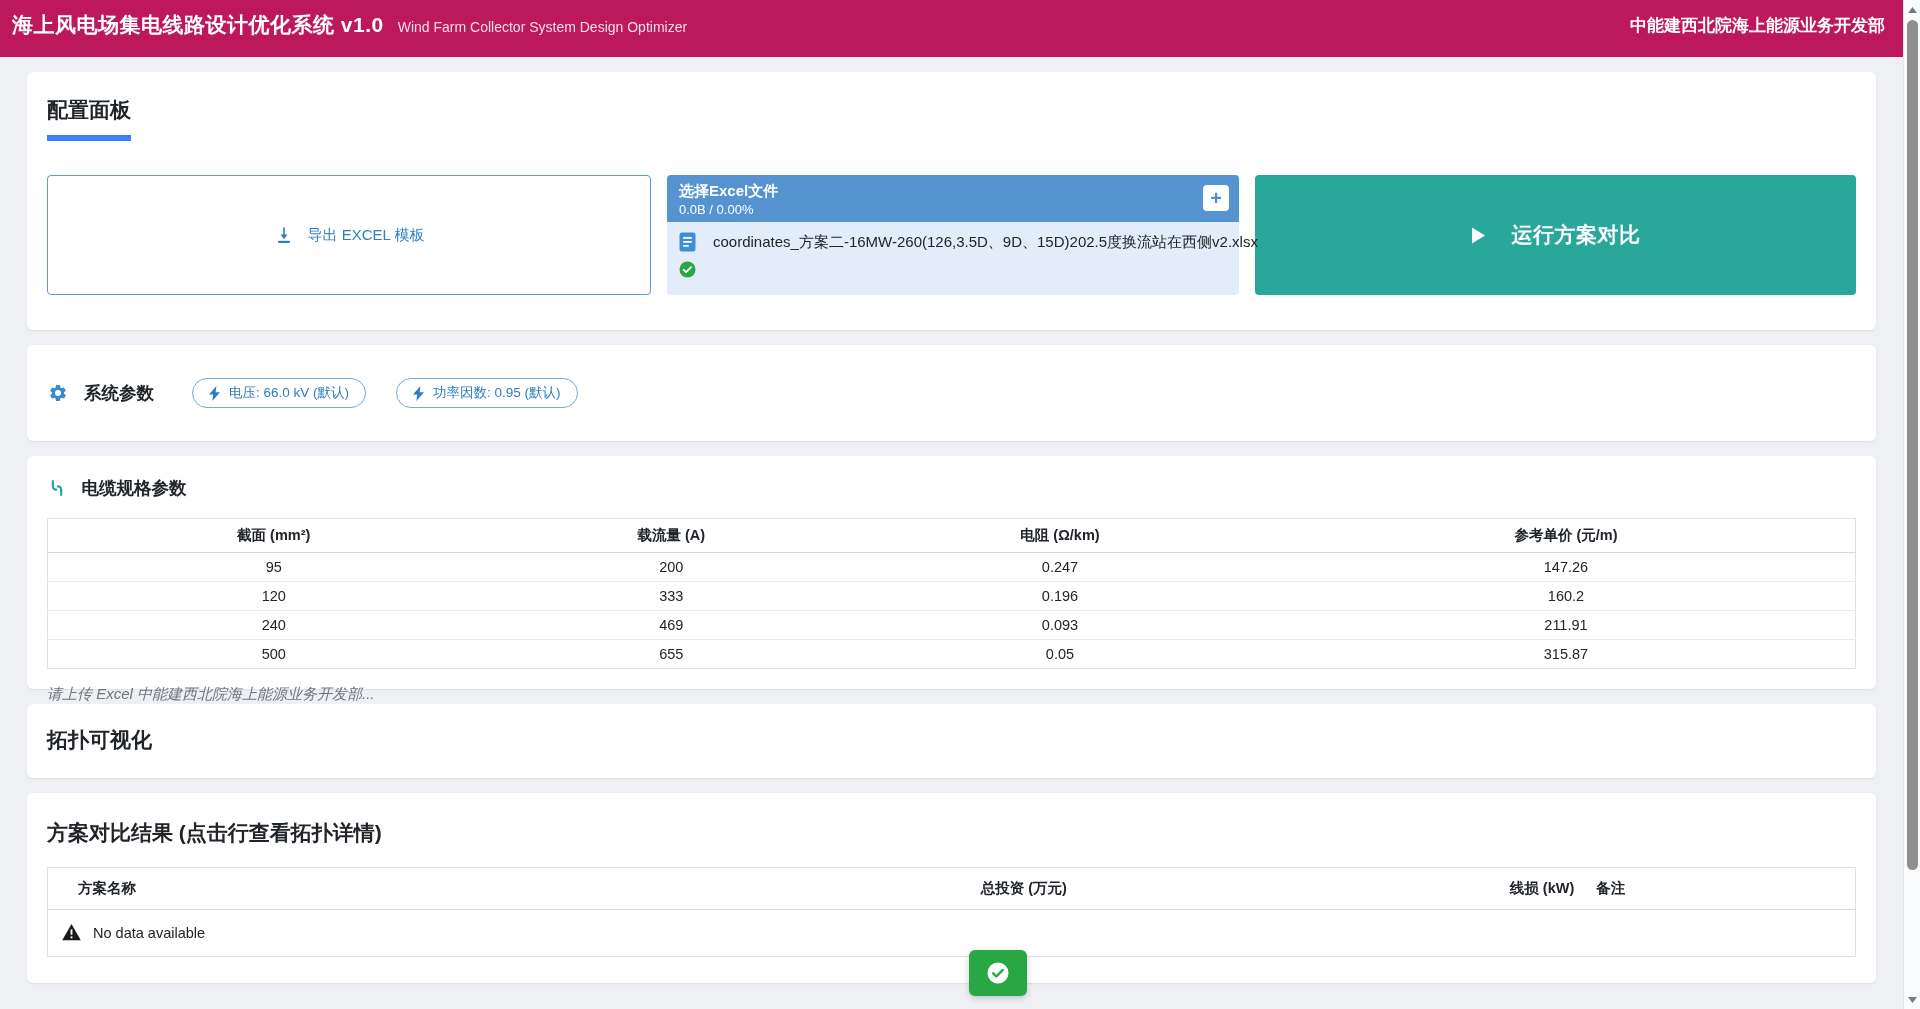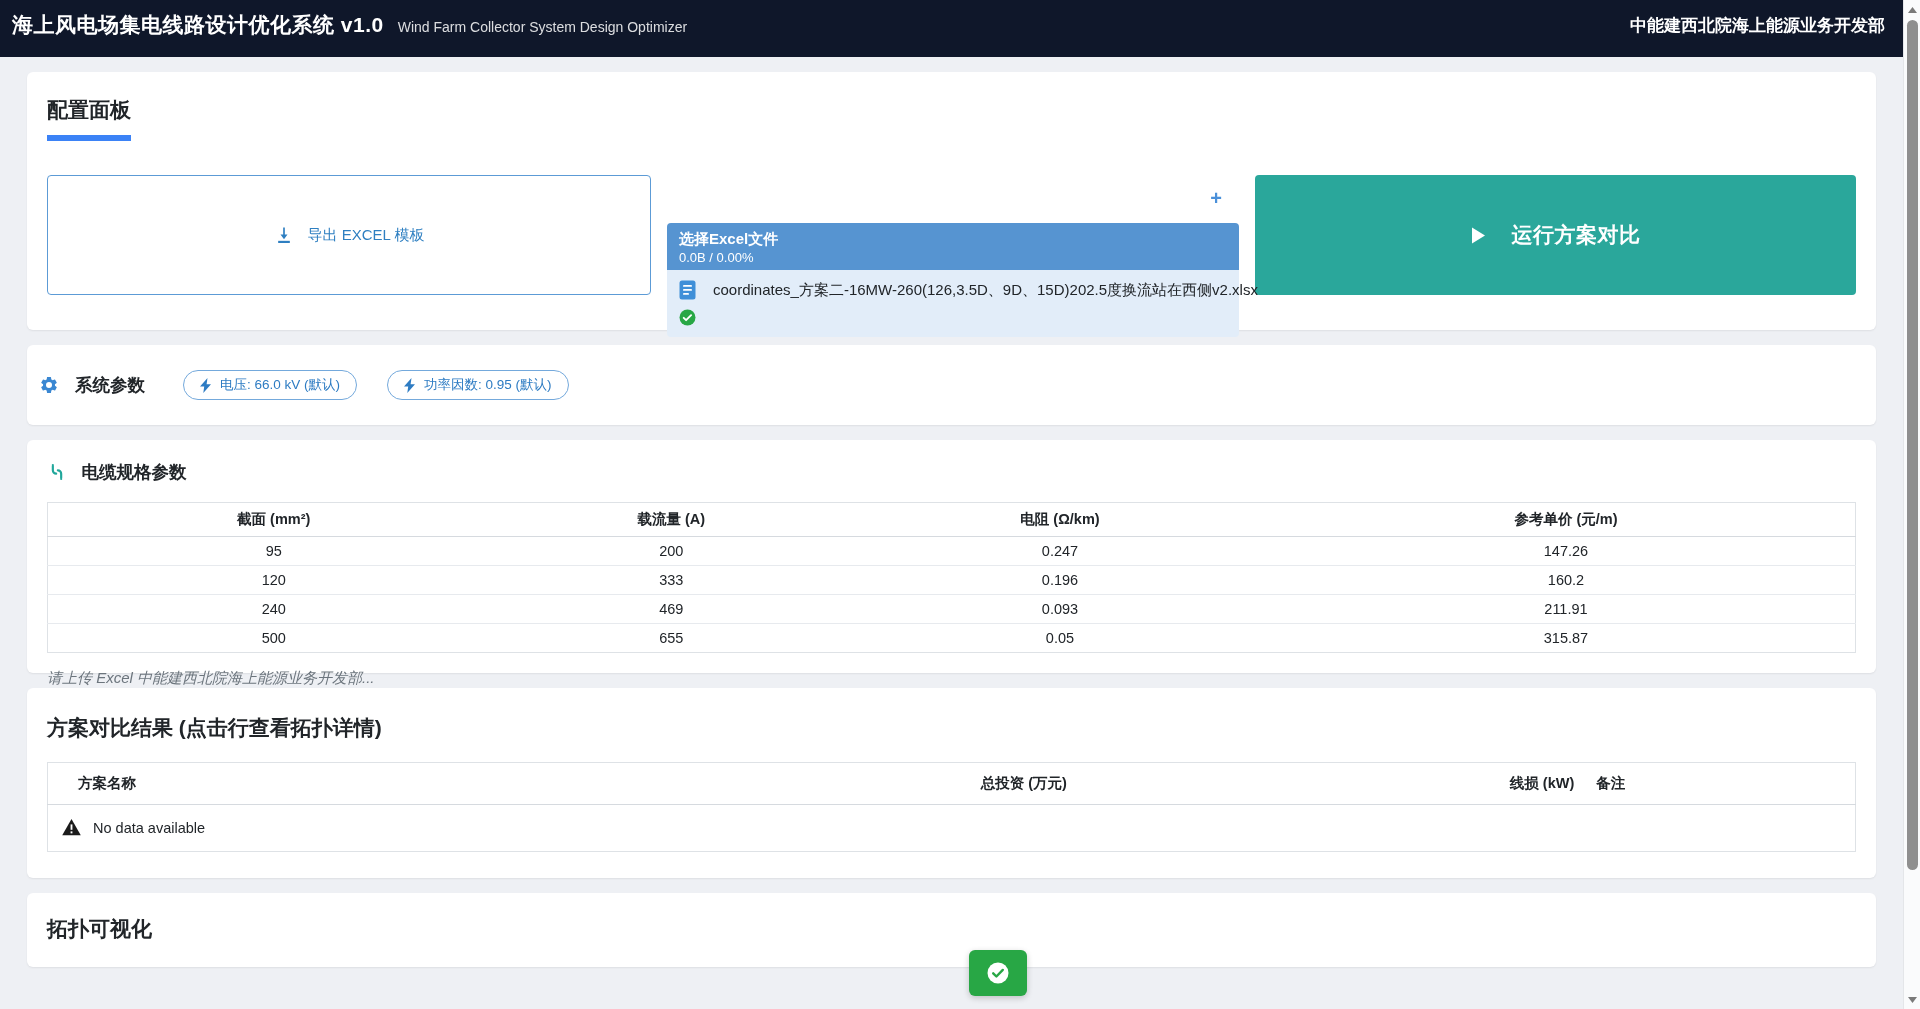--- a/index.html
+++ b/index.html
@@ -4,21 +4,21 @@
 <style>
   * { box-sizing: border-box; }
   html,body { margin:0; padding:0; }
   body {
     width:1920px; height:1009px; overflow:hidden; position:relative;
     background:#eef0f4; color:#212529;
     font-family:"Liberation Sans","DejaVu Sans",sans-serif;
   }
   
   .app-header {
-    width:1903px; height:57px; background:#0f172a;
+    width:1903px; height:57px; background:#be185d;
     display:flex; align-items:center; padding:0 18px 7px 12px;
   }
   .app-header .title { color:#fff; font-size:21px; font-weight:bold; letter-spacing:.5px; }
   .app-header .subtitle { color:rgba(255,255,255,.85); font-size:14px; margin-left:14px; margin-top:4px; }
   .app-header .org { margin-left:auto; color:#fff; font-size:17px; font-weight:bold; }
   
   .main { width:1903px; padding:15px 27px 0; display:flex; flex-direction:column; gap:15px; }
   .card {
     background:#fff; border-radius:6px; box-shadow:0 1px 2px rgba(0,0,0,.07);
     padding:24px 20px;
@@ -29,21 +29,21 @@
   .icon { display:inline-flex; align-items:center; justify-content:center; }
   
   .widgets { display:flex; gap:16px; margin-top:34px; height:120px; }
   .export-btn {
     width:604px; height:120px; background:#fff; border:1px solid #5c9bd6; border-radius:4px;
     display:flex; align-items:center; justify-content:center; gap:14px;
     color:#2e7fc1; font-size:15px; cursor:pointer;
   }
   .uploader { width:572px; height:120px; display:flex; flex-direction:column; position:relative; }
   .uploader-head {
-    background:#5694d1; border-radius:4px 4px 0 0; padding:7px 12px 18px; height:47px; color:#fff;margin-top:48px;
+    background:#5694d1; border-radius:4px 4px 0 0; padding:7px 12px 18px; height:47px; color:#fff;
   }
   .uploader-head .u-title { font-size:15px; font-weight:bold; line-height:1.2; }
   .uploader-head .u-progress { font-size:13px; margin-top:2px; }
   .uploader-add {
     position:absolute; top:10px; right:10px; width:26px; height:26px; background:#fff;
     border:none; border-radius:4px; color:#4a90d9; font-size:20px; line-height:24px;
     display:flex; align-items:center; justify-content:center; cursor:pointer; font-weight:bold;
   }
   .uploader-body {
     flex:1; background:#e2edf9; border-radius:0 0 4px 4px; padding:8px 12px 7px;
@@ -51,21 +51,21 @@
   }
   .file-row { display:flex; align-items:center; gap:17px; margin-top:2px; }
   .file-name { font-size:15px; color:#212529; white-space:nowrap; }
   .file-check { margin-top:9px; }
   .run-btn {
     flex:1; height:120px; background:#2aa79b; border:none; border-radius:4px;
     display:flex; align-items:center; justify-content:center; gap:26px;
     color:#fff; font-size:21px; font-weight:bold; cursor:pointer; letter-spacing:.5px;
   }
   
-  .sys-card { height:80px; display:flex; align-items:center; gap:16px; padding:0 12px; }
+  .sys-card { height:96px; display:flex; align-items:center; gap:16px; padding:0 21px; }
   .chips { display:flex; gap:30px; margin-left:22px; }
   .chip {
     display:flex; align-items:center; gap:8px; border:1px solid #74a9dc; border-radius:999px;
     padding:5px 16px; color:#2e7cc3; font-size:13.5px; background:#fff;
   }
   
   .tbl { width:100%; border-collapse:collapse; border:1px solid #dee2e6; table-layout:fixed; }
   .tbl th { font-size:14.5px; font-weight:bold; padding:7px 6px; border-bottom:1px solid #d6dadf; }
   .tbl td { font-size:14.5px; padding:6px 6px; border-top:1px solid #e7eaee; }
   .cable-tbl { margin-top:18px; }
@@ -247,20 +247,24 @@
           <td>655</td>
           <td>0.05</td>
           <td>315.87</td>
         </tr>
       </tbody>
     </table>
 
     <div class="hint">请上传 Excel 中能建西北院海上能源业务开发部...</div>
   </section>
 
+  <section class="card topo-card">
+    <h2 class="card-title">拓扑可视化</h2>
+  </section>
+
   <section class="card" style="height:190px; padding-top:26px;">
     <h2 class="card-title">方案对比结果 (点击行查看拓扑详情)</h2>
     <table class="tbl cmp-tbl">
       <colgroup>
           <col class="c1">
           <col class="c2">
           <col class="c3">
           <col class="c4">
         </colgroup>
       <thead>
@@ -283,24 +287,20 @@
                   </svg>
               </span>
               <span>No data available</span>
             </div>
           </td>
         </tr>
       </tbody>
     </table>
   </section>
 
-  <section class="card topo-card">
-    <h2 class="card-title">拓扑可视化</h2>
-  </section>
-
 </div>
 
 <div class="toast">
   <span class="icon">
     <svg width="22" height="22" viewBox="0 0 22 22">
         <circle cx="11" cy="11" r="10.5" fill="#fff"></circle>
         <path d="M6.2 11.3l3.2 3.2 6.4-6.6" stroke="#28a745" stroke-width="2.4" fill="none" stroke-linecap="round" stroke-linejoin="round"></path>
       </svg>
   </span>
 </div>

